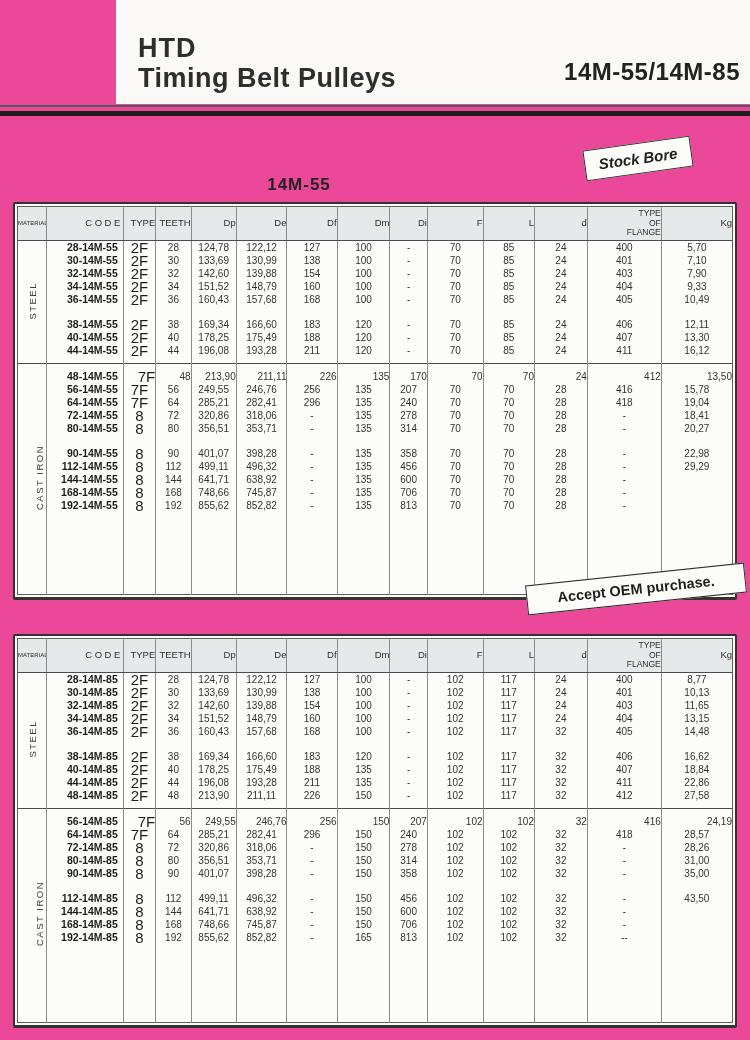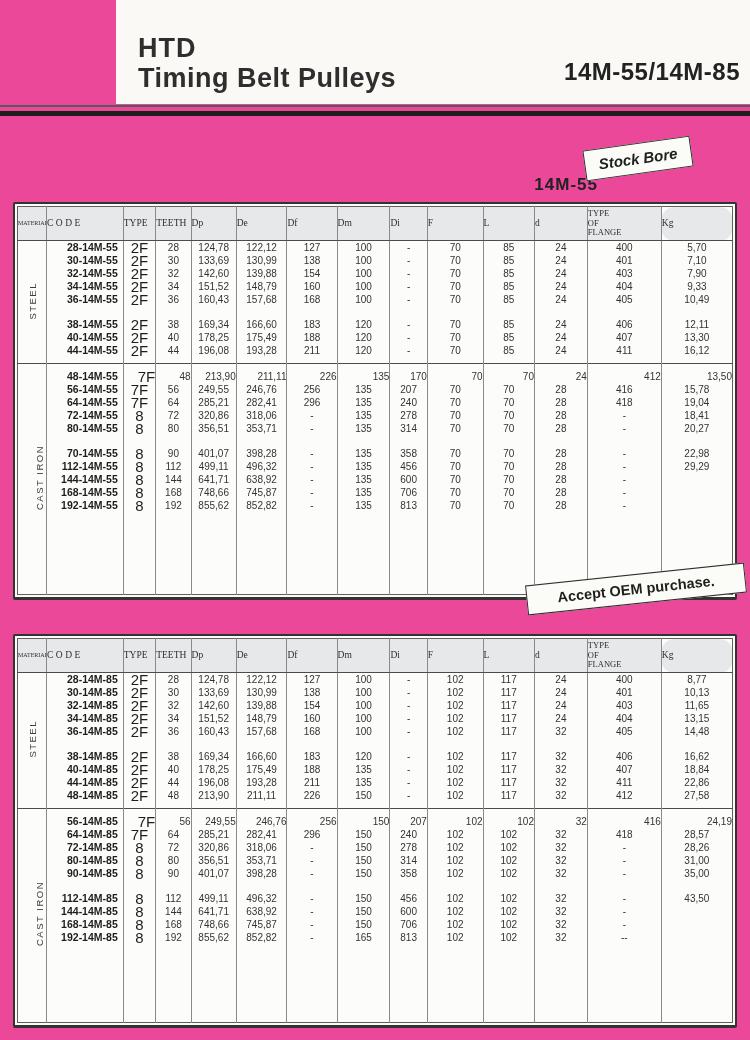--- a/index.html
+++ b/index.html
@@ -18,38 +18,38 @@
   .stamp{
     position:absolute;background:#fbfbf8;border:1.5px solid #2f2f2f;
     display:flex;align-items:center;justify-content:center;white-space:nowrap;
     box-sizing:border-box;z-index:6;
   }
   .stock{left:584px;top:143px;width:108px;height:31px;transform:rotate(-8deg);
     font-size:15px;font-weight:bold;font-style:italic;color:#1f1f1f;}
   .oem{left:526px;top:574px;width:220px;height:30px;transform:rotate(-6deg);
     font-size:14.5px;font-weight:bold;color:#1f1f1f;}
 
-  .section-title{position:absolute;left:0;width:598px;text-align:right;
+  .section-title{position:absolute;left:0;width:598px;text-align:center;
     font-size:17px;font-weight:bold;letter-spacing:1px;color:#222;}
   .st1{top:175px;} .st2{top:606px;}
 
   .tbl-wrap{
     position:absolute;left:13px;width:724px;box-sizing:border-box;
     border:2px solid #333;border-bottom-width:3px;border-radius:2px;
     padding:2px;background:#fbfbf8;
   }
   .w1{top:202px;} .w2{top:634px;}
 
   table{border-collapse:collapse;table-layout:fixed;width:100%;border:1px solid #606060;background:#fcfcfa;}
   th,td{padding:0;overflow:hidden;white-space:nowrap;}
   th{
-    background:#e6e8e9;height:33px;vertical-align:middle;text-align:left;
+    background:#e6e8e9;height:33px;vertical-align:middle;text-align:right;
     font-weight:normal;font-size:9.5px;color:#2e2e2e;
     border-left:1px solid #8a8a8a;border-bottom:1.4px solid #4c4c4c;
-    white-space:pre-line;line-height:1.1;font-family:Liberation Serif, serif;
+    white-space:pre-line;line-height:1.1;
   }
   td{
     height:13px;line-height:13px;font-size:10px;text-align:center;color:#333;
     border-left:1px solid #8a8a8a;
   }
   th.c0,td.c0{border-left:none;}
   th.c0{font-size:6px;letter-spacing:0;}
   th.c1{letter-spacing:2.5px;}
   th.c12{font-size:8.5px;}
   td.c1{text-align:right;font-weight:bold;font-size:10.5px;padding-right:5px;color:#1d1d1d;}
@@ -62,21 +62,21 @@
   #tbl1 tr.filler td{height:78px;}
   td.mat{vertical-align:middle !important;text-align:center;}
   .vtext{
     writing-mode:vertical-rl;transform:rotate(180deg);display:inline-block;
     font-size:9.5px;letter-spacing:1.5px;color:#3d3d3d;
   }
   
   .c0{width:4%;} .c1{width:10.8%;margin-top:32px;} .c2{width:4.5%;} .c3{width:4.9%;}
   .c4{width:6.3%;} .c5{width:7.1%;} .c6{width:7%;} .c7{width:7.4%;}
   .c8{width:5.2%;} .c9{width:7.8%;} .c10{width:7.2%;} .c11{width:7.4%;}
-  .c12{width:10.4%;} .c13{width:10%;border-radius:14px;}
+  .c12{width:10.4%;} .c13{width:10%;}
 </style>
 </head>
 <body>
 
 <div class="page">
 
   <div class="header-light"></div>
   <div class="brand1">HTD</div>
   <div class="brand2">Timing Belt Pulleys</div>
   <div class="model">14M-55/14M-85</div>
@@ -332,21 +332,21 @@
             <td class="c6"></td>
             <td class="c7"></td>
             <td class="c8"></td>
             <td class="c9"></td>
             <td class="c10"></td>
             <td class="c11"></td>
             <td class="c12"></td>
             <td class="c13"></td>
           </tr>
           <tr>
-            <td class="c1">70-14M-55</td>
+            <td class="c1">90-14M-55</td>
             <td class="c2">8</td>
             <td class="c3">90</td>
             <td class="c4">401,07</td>
             <td class="c5">398,28</td>
             <td class="c6">-</td>
             <td class="c7">135</td>
             <td class="c8">358</td>
             <td class="c9">70</td>
             <td class="c10">70</td>
             <td class="c11">28</td>

